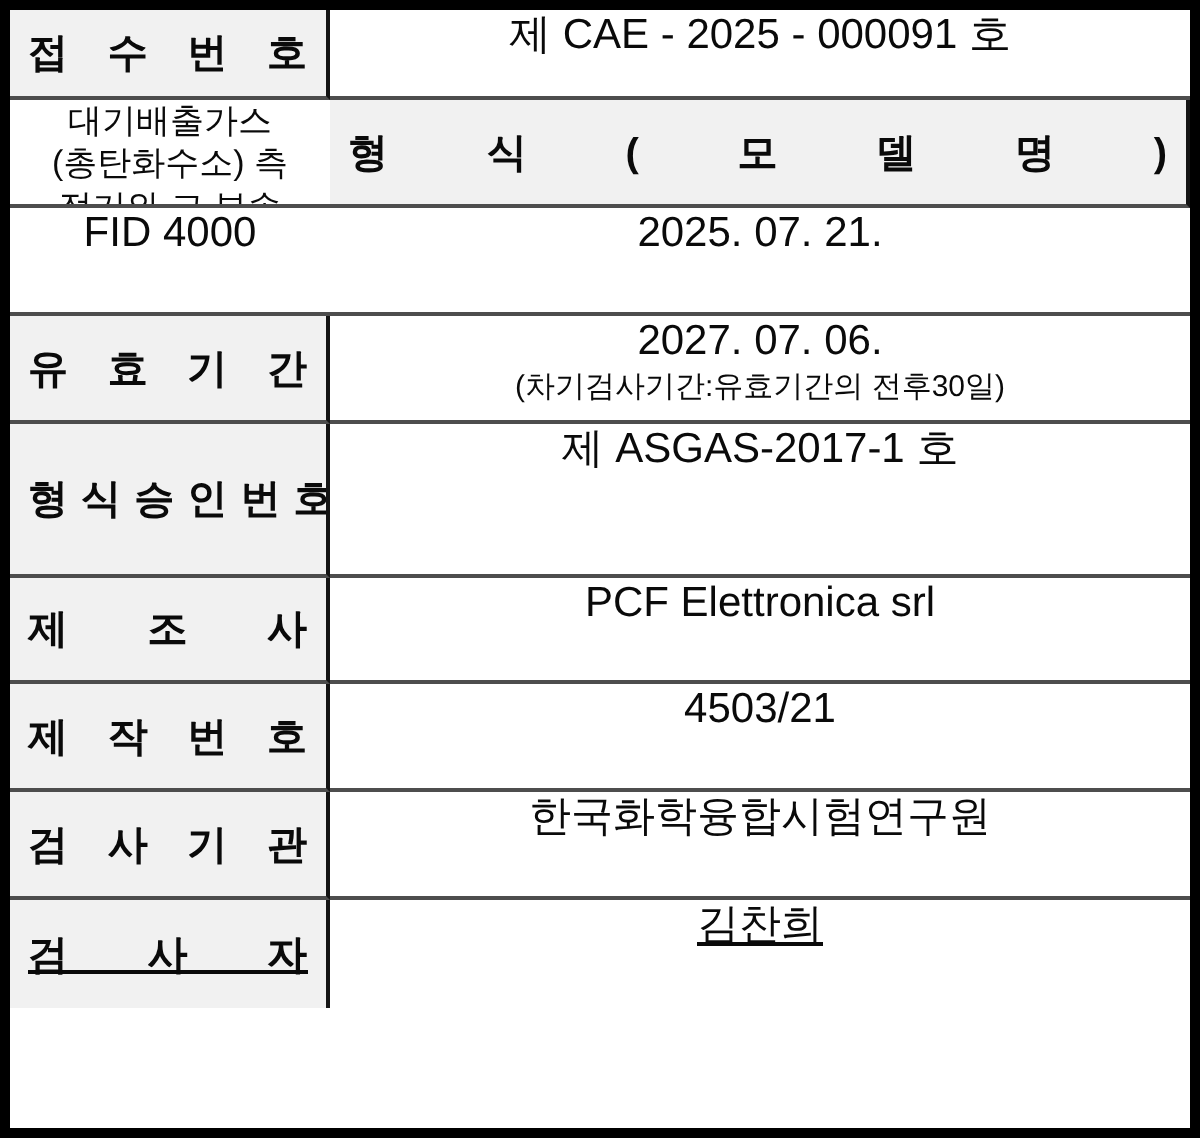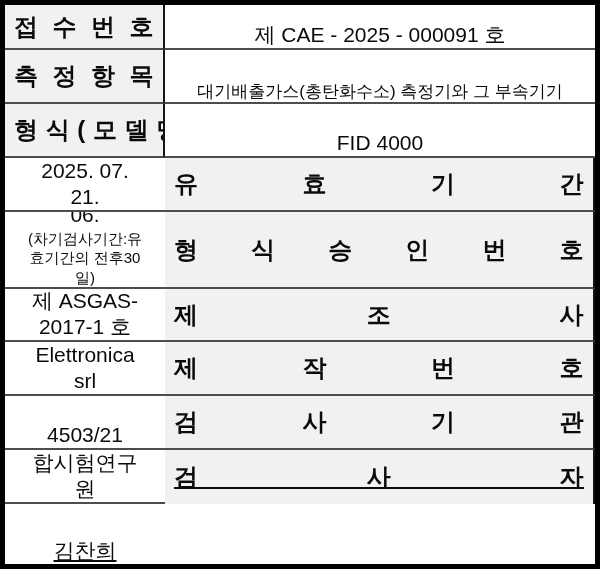--- a/index.html
+++ b/index.html
@@ -22,56 +22,53 @@
     display: flex;
     align-items: center;
     overflow: hidden;
   }
   .cell.last { border-bottom: none; text-decoration: underline; }
   .lbl {
     background: #f1f1f1;
     border-right: 2px solid #141414;
     padding: 0 9px;
     font-weight: bold;
-    font-size: 24px;
+    font-size: 20px;
     letter-spacing: 0.5px;
   }
   .lbl .spread {
     display: inline-block;
     width: 100%;
     white-space: nowrap;
     text-align: justify;
     text-align-last: justify;
   }
   .val {
     flex-direction: column;
-    justify-content: flex-end;
+    justify-content: flex-start;
     text-align: center;
     font-size: 21px;
     padding: 0 20px;
   }
   .val.small { font-size: 17px; }
   .val .main-line { line-height: 1.25; }
   .val .sub-line { font-size: 15px; line-height: 1.3; }
 </style>
 </head>
 <body>
 
 <div class="doc-table">
 
   <div class="cell lbl">
     <span class="spread">접 수 번 호</span>
   </div>
   <div class="cell val">
     <span class="main-line">제 CAE - 2025 - 000091 호</span>
   </div>
 
-  <div class="cell lbl">
-    <span class="spread">측 정 항 목</span>
-  </div>
   <div class="cell val small">
     <span class="main-line">대기배출가스(총탄화수소) 측정기와 그 부속기기</span>
   </div>
 
   <div class="cell lbl">
     <span class="spread">형 식 ( 모 델 명 )</span>
   </div>
   <div class="cell val">
     <span class="main-line">FID 4000</span>
   </div>

